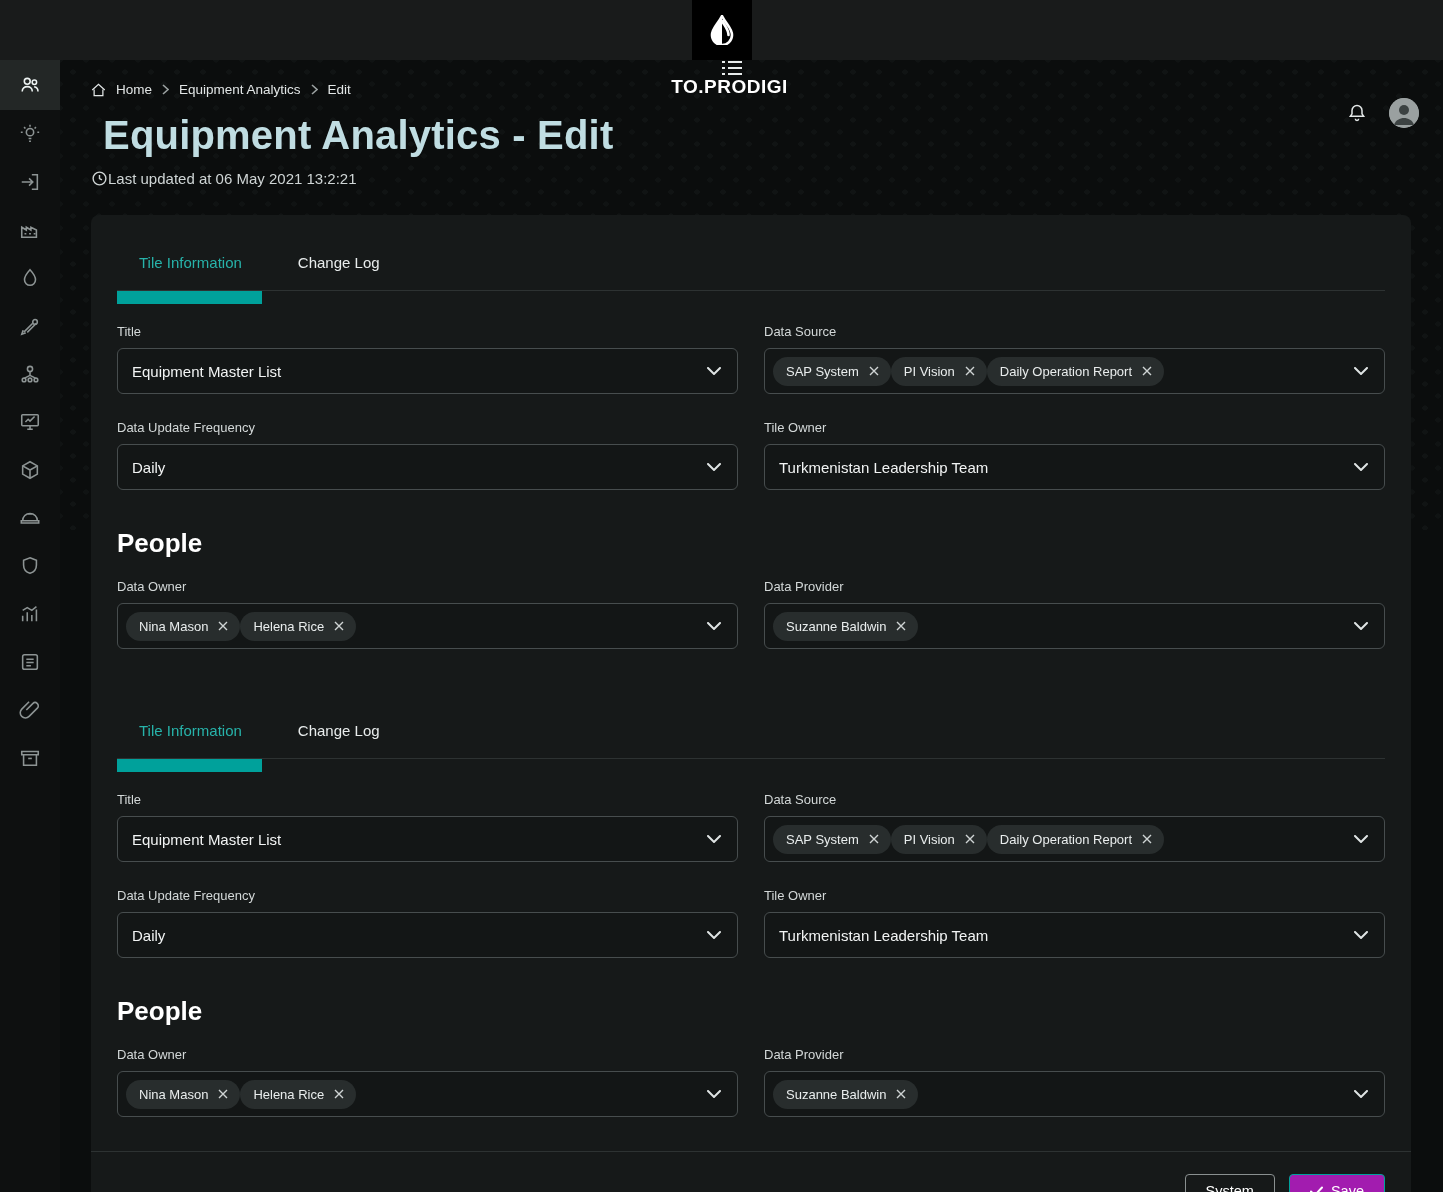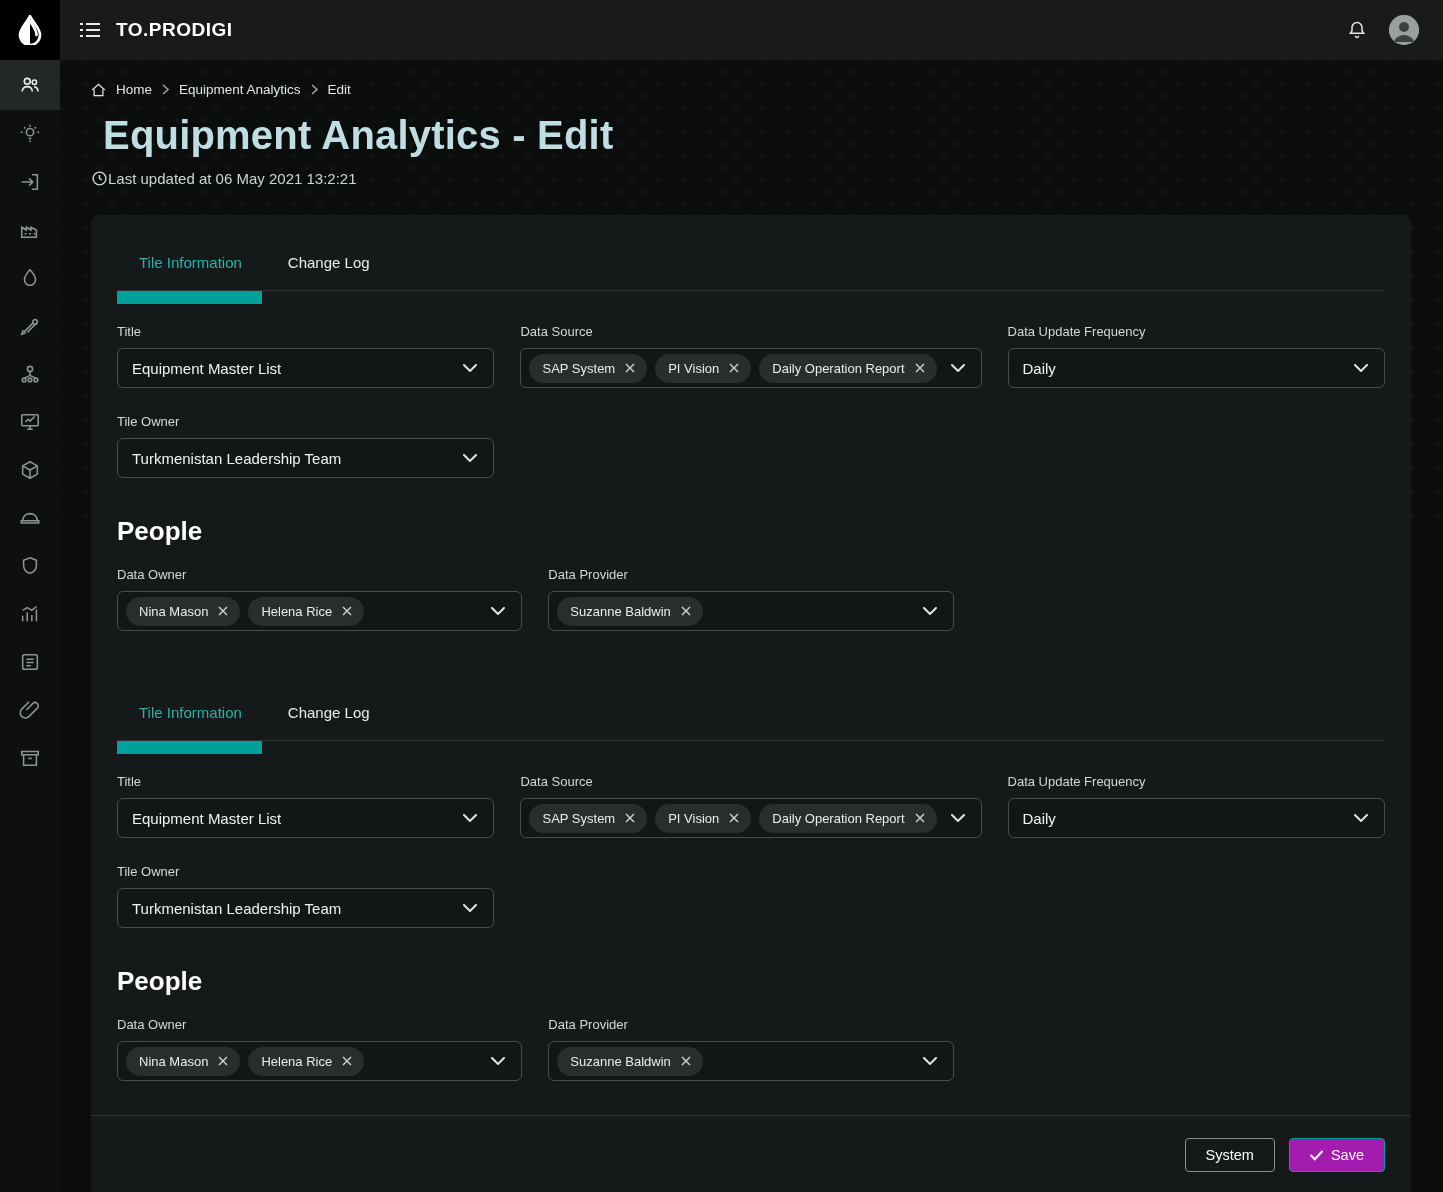--- a/index.html
+++ b/index.html
@@ -1,19 +1,19 @@
 <!DOCTYPE html>
 <html><head>
 <meta charset="utf-8">
 <style>
   * { margin:0; padding:0; box-sizing:border-box; }
   html,body { width:1443px; height:1192px; background:#0b0d0d; font-family:"Liberation Sans", sans-serif; color:#eef1f1; overflow:hidden; }
 
   
-  .topbar { display:flex; align-items:center; height:60px; background:#191b1b; position:relative; z-index:5; }
+  .topbar { display:flex; align-items:center; height:60px; background:#191b1b; position:relative; z-index:5;flex-direction:column; }
   .logo-cell { width:60px; height:60px; background:#000; display:flex; align-items:center; justify-content:center; flex:0 0 60px; }
   .menu-btn { margin-left:20px; color:#e8ecec; display:flex; align-items:center; cursor:pointer; }
   .app-title { margin-left:16px; font-size:19px; font-weight:700; letter-spacing:.5px; color:#fff; }
   .topbar-right { margin-left:auto; display:flex; align-items:center; gap:22px; padding-right:24px; }
   .bell { color:#e4e8e8; display:flex; }
   .avatar { width:30px; height:30px; border-radius:50%; background:#9aa0a0; display:flex; align-items:center; justify-content:center; overflow:hidden; }
 
   
   .layout { display:flex; height:1132px; }
   .sidebar { width:60px; flex:0 0 60px; background:#0e1010; padding-top:0; display:flex; flex-direction:column; }
@@ -33,32 +33,32 @@
   .crumb.current { cursor:default; }
   .crumb-sep { color:#9aa0a0; display:flex; }
   .home-ic { display:flex; color:#e2e6e6; }
   h1.page-title { margin:16px 12px 12px; font-size:40px; font-weight:700; color:#c0dde2; letter-spacing:.2px; }
   .updated { display:flex; align-items:center; font-size:15px; color:#cfd5d5; margin-bottom:28px; }
   .updated svg { color:#cfd5d5; }
 
   
   .card { background:#161919; border-radius:8px; width:1320px; }
   .tile-section { padding:34px 26px 34px; }
-  .tabs-row { display:flex; gap:2px; }
+  .tabs-row { display:flex; gap:12px; }
   .tab { padding:0 22px; font-size:15px; color:#e8ecec; cursor:pointer; height:26px; display:flex; align-items:center; }
   .tab.active { color:#27b3aa; }
   .tab-underline { border-top:1px solid #2d3232; margin-top:15px; position:relative; }
   .tab-indicator { width:145px; height:13px; background:#00a19b; }
 
-  .form-grid { display:grid; grid-template-columns:1fr 1fr 1fr; column-gap:26px; row-gap:26px; margin-top:20px; }
+  .form-grid { display:grid; grid-template-columns:1fr 1fr; column-gap:26px; row-gap:26px; margin-top:20px; }
   .fgroup label { display:block; font-size:13px; color:#d3d8d8; margin-bottom:9px; }
-  .select-field { position:relative; height:40px; border:1px solid #474d4e; border-radius:6px; background:#131616; display:flex; align-items:center; padding:0 44px 0 14px; cursor:pointer; }
+  .select-field { position:relative; height:46px; border:1px solid #474d4e; border-radius:6px; background:#131616; display:flex; align-items:center; padding:0 44px 0 14px; cursor:pointer; }
   .select-field .value { font-size:15px; color:#f2f4f4; }
   .chevron { position:absolute; right:16px; top:50%; transform:translateY(-50%); color:#dfe4e4; display:flex; }
-  .chips { display:flex; gap:8px; align-items:center; margin-left:-6px;text-align:right; }
+  .chips { display:flex; align-items:center; margin-left:-6px;text-align:right; }
   .chip { display:inline-flex; align-items:center; gap:10px; background:#282d2d; border-radius:15px; height:29px; padding:0 12px 0 13px; font-size:13px; color:#e9eded; white-space:nowrap; }
   .chip-x { display:flex; color:#cfd4d4; cursor:pointer; }
 
   h2.people { font-size:26px; font-weight:700; color:#fff; margin:38px 0 4px; }
 
   .card-footer-divider { border-top:1px solid #2d3232; }
   .card-footer { display:flex; justify-content:flex-end; gap:14px; padding:22px 26px 24px; }
   .btn { font-family:inherit; font-size:14.5px; border-radius:4px; height:34px; padding:0 20px; cursor:pointer; display:inline-flex; align-items:center; gap:8px; }
   .btn-cancel { background:transparent; border:1px solid #8a9090; color:#fff; }
   .btn-save { background:#a21caf; border:1px solid #00a19b; color:#fff; }

